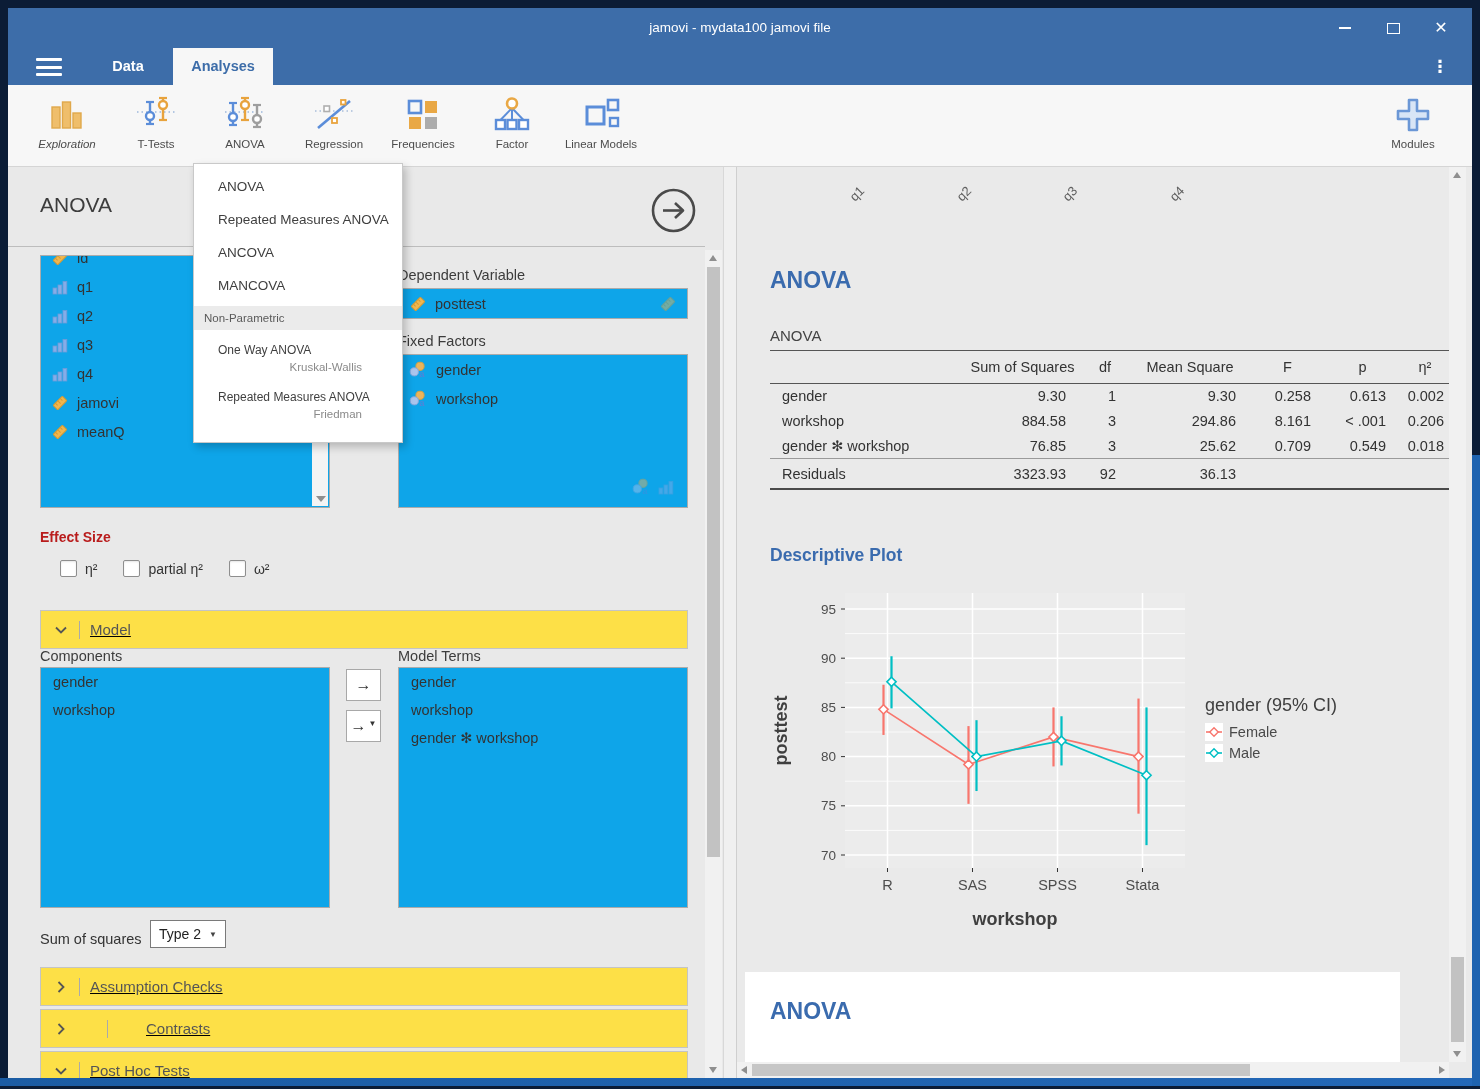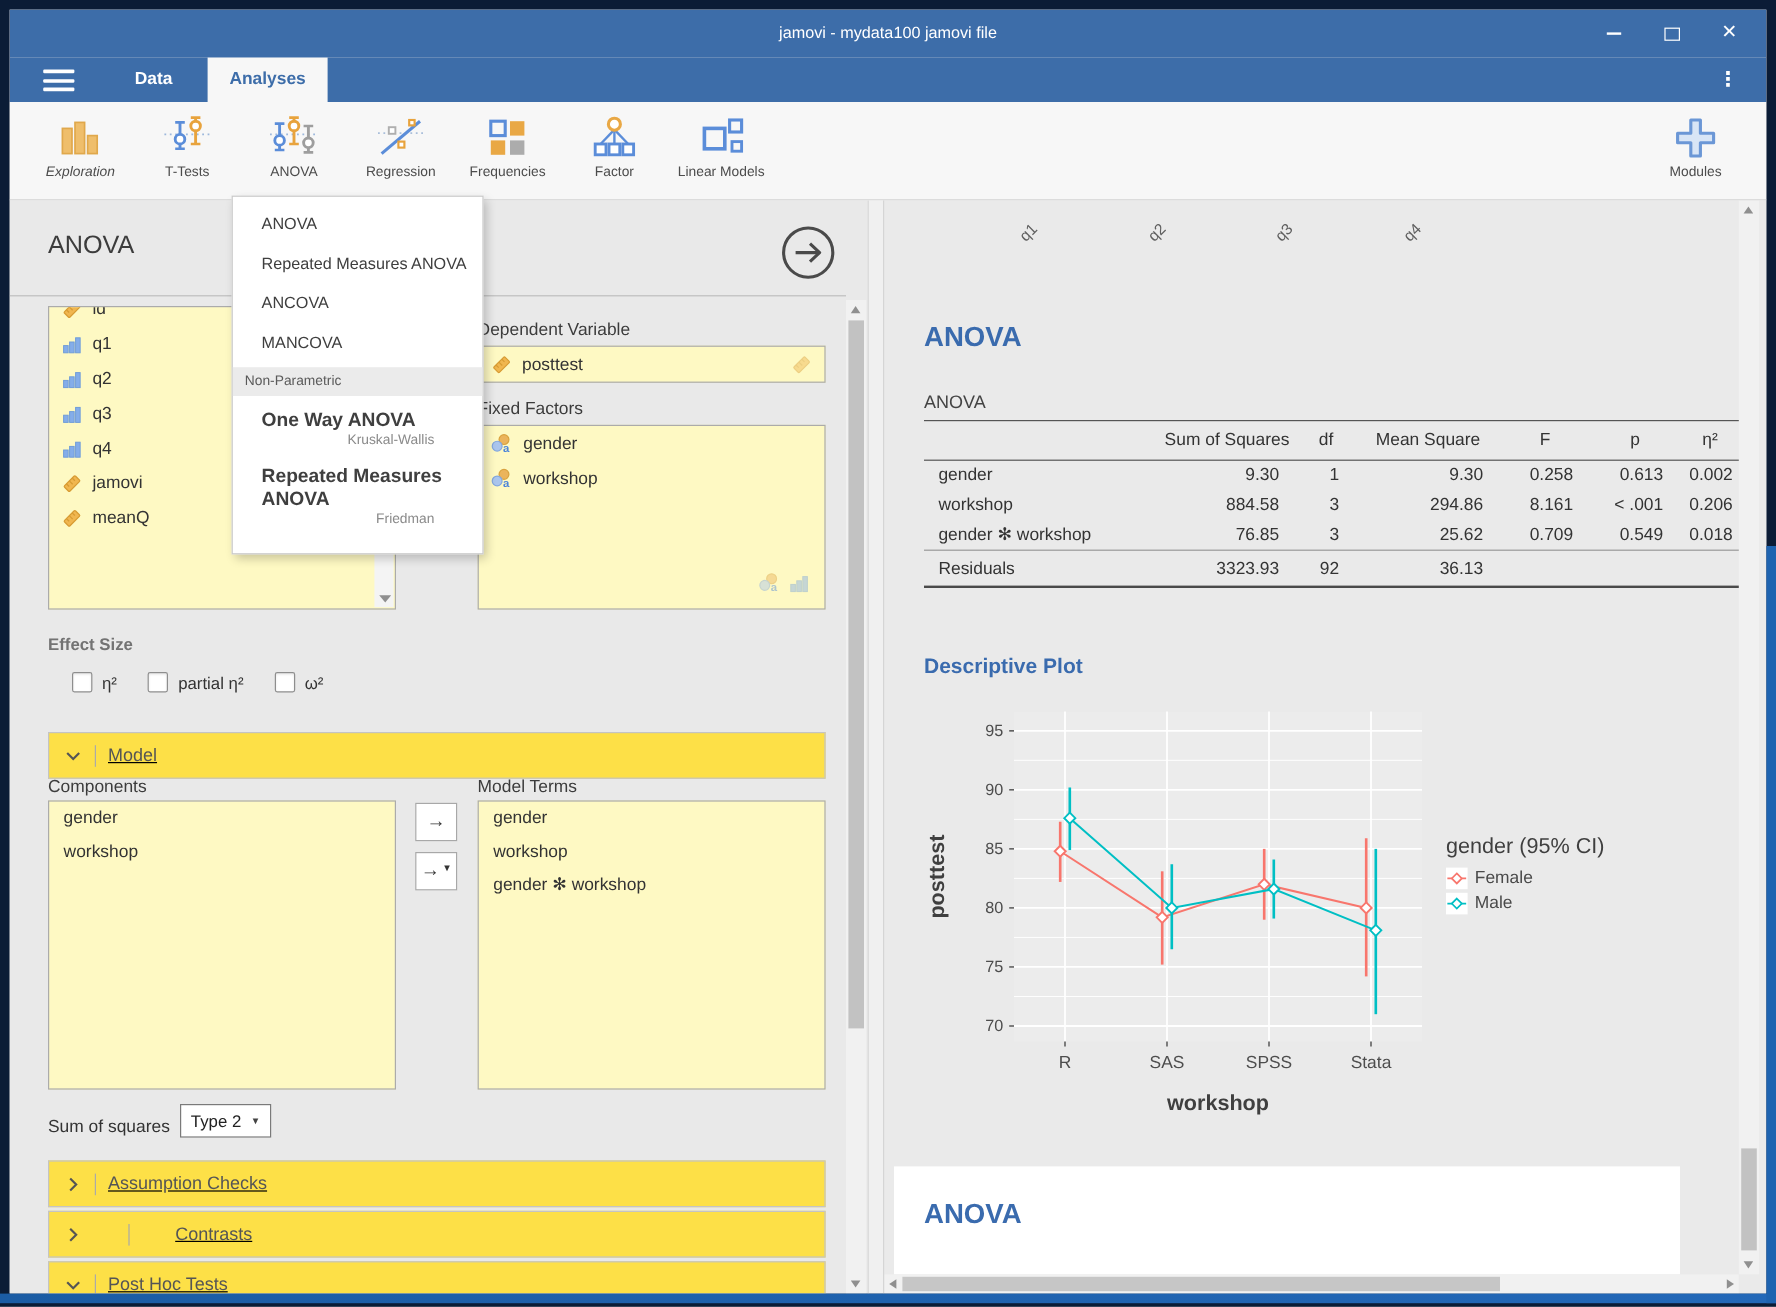--- a/index.html
+++ b/index.html
@@ -46,38 +46,38 @@
   #options-panel { position:absolute; left:0; top:0; width:715px; height:911px; background:#E9E9E9; overflow:hidden; }
   #splitter { position:absolute; left:715px; top:0; width:14px; height:911px; background:#F0F0F0; border-left:1px solid #D8D8D8; border-right:1px solid #CFCFCF; }
   #results-panel { position:absolute; left:729px; top:0; width:735px; height:911px; background:#EAEAEA; overflow:hidden; }
 
   
   #opt-header { position:absolute; left:0; top:0; width:697px; height:80px; border-bottom:1px solid #BDBDBD; }
   #opt-title { position:absolute; left:32px; top:26px; font-size:21px; color:#3C3C3C; }
   #collapse-btn { position:absolute; left:642px; top:20px; width:47px; height:47px; }
 
   
-  .list-box { position:absolute; background:#fef9c3; border:1px solid #ABABAB; }
+  .list-box { position:absolute; background:#0ea5e9; border:1px solid #ABABAB; }
   #var-list { left:32px; top:88px; width:290px; height:253px; overflow:hidden; }
   #var-list-inner { margin-top:-13px; }
   .var-item { display:flex; align-items:center; height:29px; padding-left:10px; font-size:14.5px; color:#333; cursor:pointer; }
   .var-item svg { margin-right:8px; flex:0 0 auto; }
   .box-label { position:absolute; font-size:14.5px; color:#3C3C3C; }
   #dep-label { left:390px; top:100px; }
   #dep-box { left:390px; top:121px; width:290px; height:31px; }
   #fixed-label { left:390px; top:166px; }
   #fixed-box { left:390px; top:187px; width:290px; height:154px; }
   .watermark { position:absolute; opacity:.45; }
   
   .mini-scroll { position:absolute; right:1px; top:1px; bottom:1px; width:16px; background:#F4F4F4; }
   .mini-scroll .thumb { position:absolute; left:2px; top:2px; width:12px; height:62%; background:#C6C6C6; }
   .mini-scroll .down-arrow { position:absolute; left:4px; bottom:4px; width:0; height:0; border-left:5px solid transparent; border-right:5px solid transparent; border-top:6px solid #8F8F8F; }
 
   
-  #effect-label { position:absolute; left:32px; top:362px; font-size:14px; font-weight:bold; color:#737373; }
+  #effect-label { position:absolute; left:32px; top:362px; font-size:14px; font-weight:bold; color:#b91c1c; }
   #effect-row { position:absolute; left:52px; top:393px; display:flex; align-items:center; gap:26px; }
   .chk { display:flex; align-items:center; gap:8px; font-size:14px; color:#333; cursor:pointer; }
   .chk .box { width:17px; height:17px; background:#fff; border:1px solid #8E8E8E; border-radius:2px; box-shadow:inset 0 1px 2px rgba(0,0,0,.1); }
 
   
   .section-bar { position:absolute; left:32px; width:648px; height:39px; background:#fde047; border:1px solid #C4C4C4; display:flex; align-items:center; cursor:pointer;text-decoration:underline; }
   .section-bar .chev { width:16px; height:16px; margin-left:12px; }
   .section-bar .vsep { width:1px; height:18px; background:#AAA; margin-left:10px; }
   .section-bar .slabel { margin-left:10px; font-size:15px; color:#555; }
   #model-bar { top:443px; }
@@ -135,21 +135,21 @@
   #res-hscroll { position:absolute; left:0px; bottom:0px; width:712px; height:16px; background:#F1F1F1; }
   #res-hscroll .thumb { position:absolute; left:15px; top:2px; width:498px; height:12px; background:#C6C6C6; }
   .sb-left { position:absolute; left:4px; top:4px; width:0; height:0; border-top:4.5px solid transparent; border-bottom:4.5px solid transparent; border-right:6px solid #8F8F8F; }
   .sb-right { position:absolute; right:4px; top:4px; width:0; height:0; border-top:4.5px solid transparent; border-bottom:4.5px solid transparent; border-left:6px solid #8F8F8F; }
 
   
   #anova-menu { position:absolute; left:185px; top:155px; width:210px; background:#fff; border:1px solid #C9C9C9; box-shadow:3px 4px 8px rgba(0,0,0,.22); z-index:50; padding-top:6px; padding-bottom:14px; }
   .menu-item { height:33px; line-height:33px; padding-left:24px; font-size:13.5px; color:#3F3F3F; cursor:pointer; }
   #menu-section { height:24px; line-height:24px; background:#EBEBEB; font-size:11.5px; color:#5A5A5A; padding-left:10px; margin:4px 0; }
   .menu-item-sub { padding:7px 0 6px 0; cursor:pointer; }
-  .menu-item-sub .mlabel { padding-left:24px; font-size:16px; color:#3F3F3F; line-height:19px;font-weight:bold; }
+  .menu-item-sub .mlabel { padding-left:24px; font-size:12px; color:#3F3F3F; line-height:19px; }
   .menu-item-sub .msub { text-align:right; padding-right:40px; font-size:11.5px; color:#8A8A8A; line-height:15px; }
 </style>
 </head>
 <body>
 
 <div id="win">
 
   <div id="titlebar">
     <div class="title">jamovi - mydata100 jamovi file</div>
     <div class="win-btn" id="btn-min">

